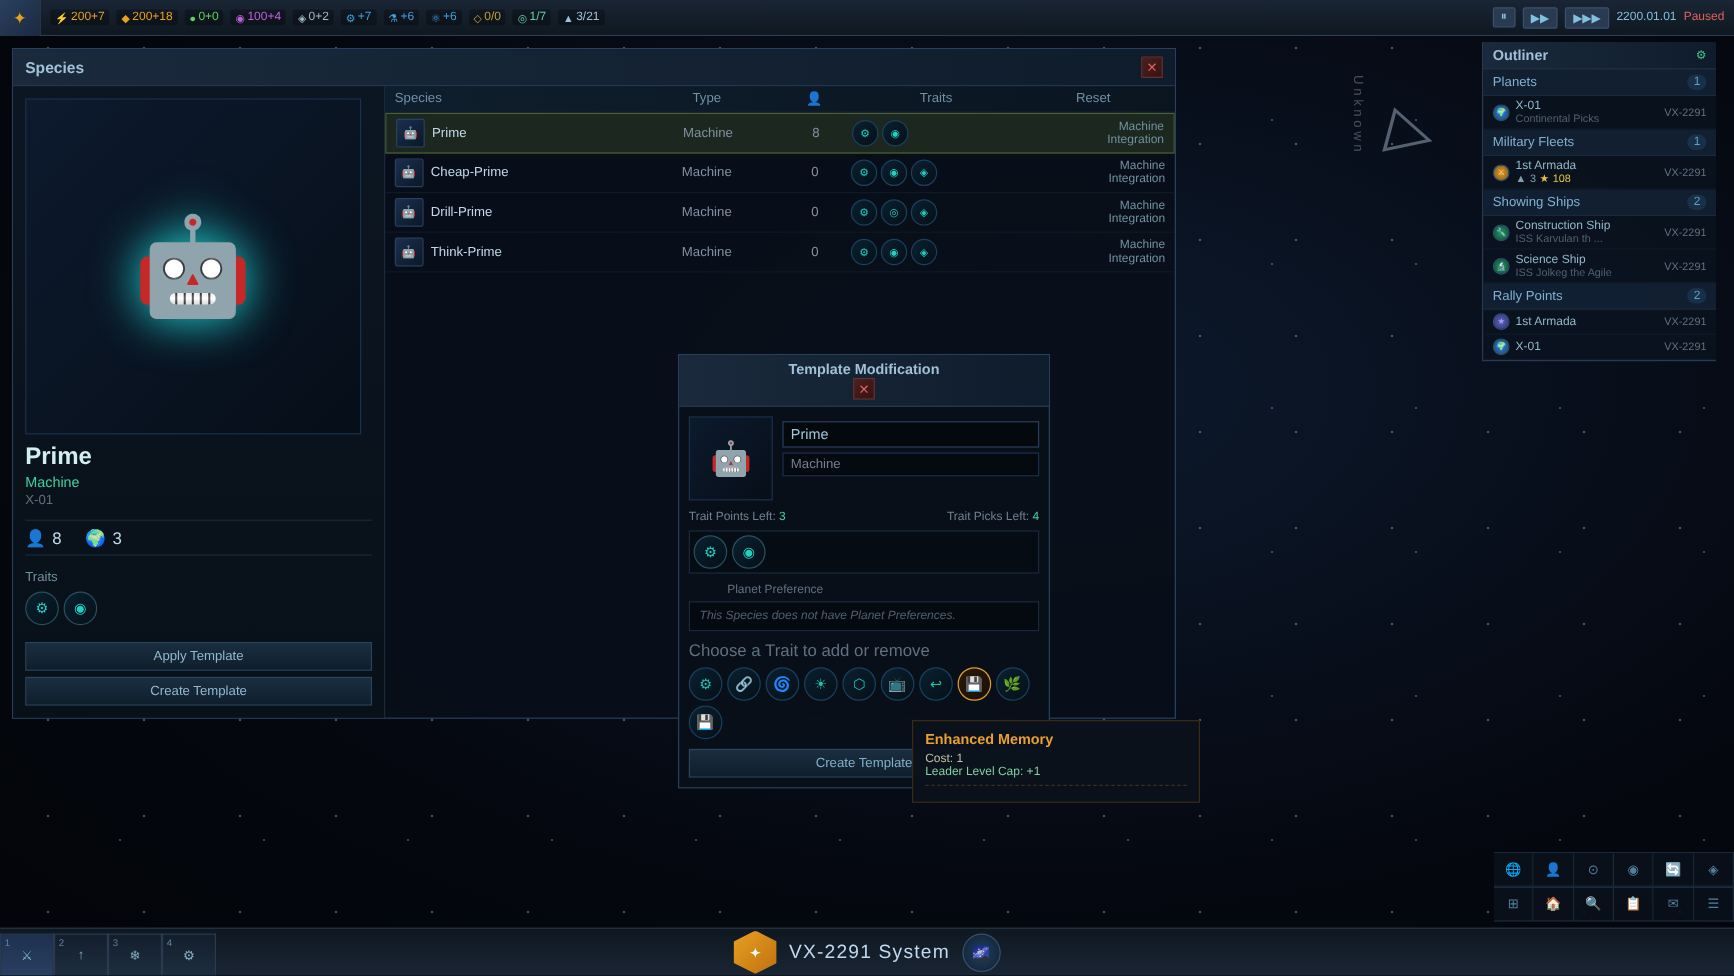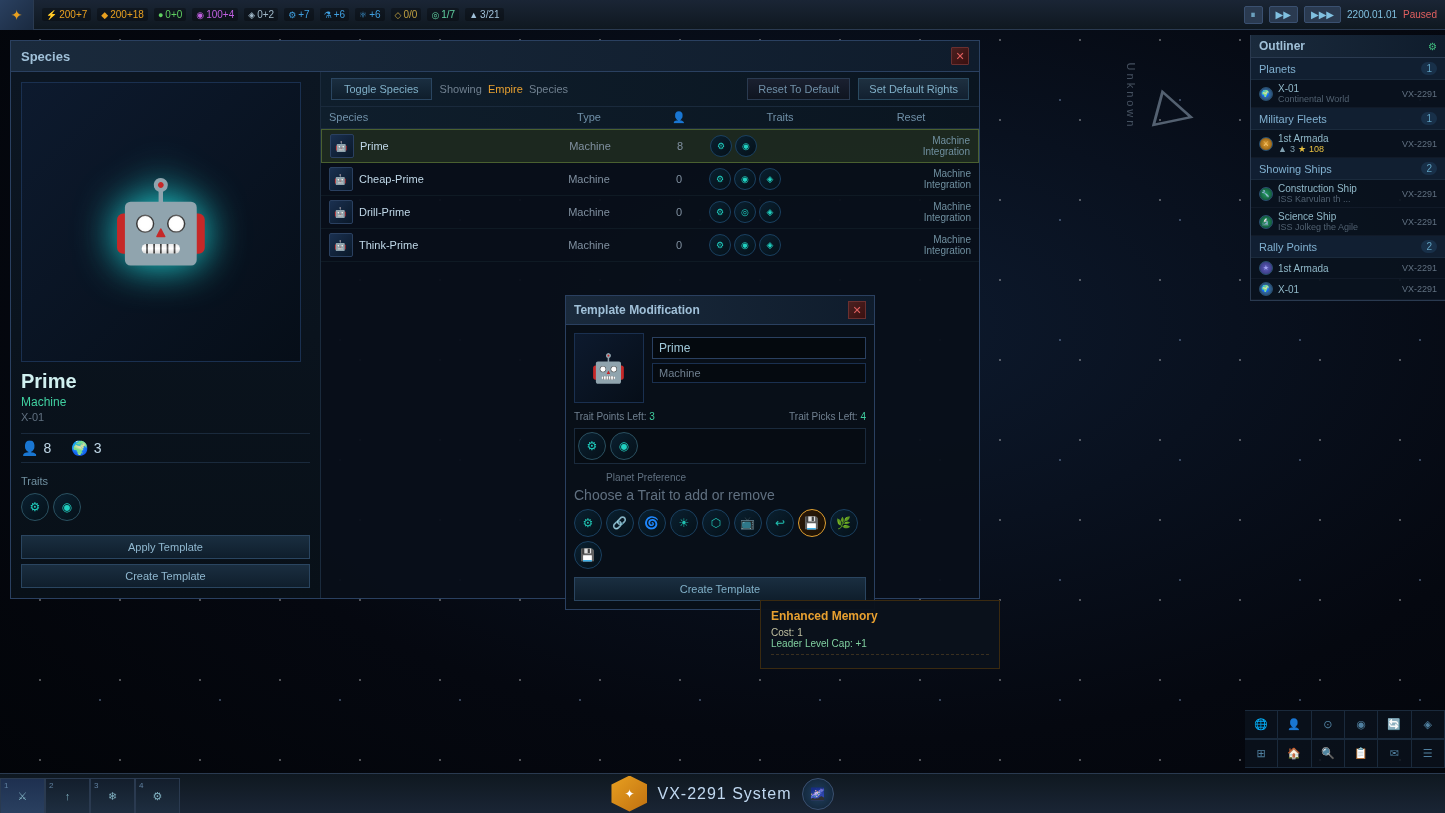--- a/index.html
+++ b/index.html
@@ -121,21 +121,21 @@
     }
     .bottom-tab.active { background: linear-gradient(to top, #2a4060, #1e3050); }
     .bottom-tab-num {
       position: absolute; top: 2px; left: 3px;
       font-size: 8px; color: #6080a0;
     }
 
     
     .outliner {
       position: absolute;
-      top: 35px; right: 0;
+      top: 35px; right: 15px;
       width: 195px;
       background: rgba(10, 18, 30, 0.92);
       border-left: 1px solid #2a3a50;
       border-bottom: 1px solid #2a3a50;
       z-index: 50;
     }
     .outliner-header {
       display: flex; align-items: center; justify-content: space-between;
       padding: 4px 8px;
       background: linear-gradient(to right, #1a2a3c, #0f1c2c);
@@ -331,20 +331,21 @@
       width: 310px;
       background: rgba(8, 15, 25, 0.97);
       border: 1px solid #2a4060;
       z-index: 80;
     }
     .dialog-titlebar {
       display: flex; align-items: center; justify-content: space-between;
       padding: 5px 8px;
       background: linear-gradient(to right, #1a2a3c, #0f1c2c);
       border-bottom: 1px solid #2a4060;
+      flex-direction: column;
     }
     .dialog-title { font-size: 12px; color: #a0c0d8; font-weight: bold; }
     .dialog-close {
       width: 18px; height: 18px;
       background: linear-gradient(135deg, #4a2020, #3a1010);
       border: 1px solid #6a3030;
       color: #e06060; font-size: 11px;
       display: flex; align-items: center; justify-content: center;
       cursor: pointer;
     }
@@ -542,31 +543,20 @@
         <div class="trait-icon-btn">⚙</div>
         <div class="trait-icon-btn">◉</div>
       </div>
       <div class="species-action-btns">
         <button class="action-btn">Apply Template</button>
         <button class="action-btn">Create Template</button>
       </div>
     </div>
 
     <div class="species-right">
-      <div class="species-toolbar">
-        <button class="toolbar-btn">Toggle Species</button>
-        <span class="toolbar-showing">
-          <span>Showing</span>
-          &nbsp;<span class="empire-highlight">Empire</span>&nbsp;
-          <span>Species</span>
-        </span>
-        <div class="toolbar-spacer"></div>
-        <button class="toolbar-reset-btn">Reset To Default</button>
-        <button class="toolbar-rights-btn">Set Default Rights</button>
-      </div>
 
       <div class="table-header">
         <div class="table-header-cell left">Species</div>
         <div class="table-header-cell">Type</div>
         <div class="table-header-cell">👤</div>
         <div class="table-header-cell">Traits</div>
         <div class="table-header-cell">Reset</div>
       </div>
 
       <div class="species-table">
@@ -660,20 +650,21 @@
         <span class="dialog-picks-val">4</span>
       </span>
     </div>
 
     <div class="dialog-current-traits">
       <div class="trait-icon-btn">⚙</div>
       <div class="trait-icon-btn">◉</div>
     </div>
 
     <div class="dialog-section-label">Planet Preference</div>
+    <div class="planet-pref-box">This Species does not have Planet Preferences.</div>
 
     <div class="choose-trait-label">Choose a Trait to add or remove</div>
     <div class="trait-grid">
       <div class="trait-grid-icon">⚙</div>
       <div class="trait-grid-icon">🔗</div>
       <div class="trait-grid-icon">🌀</div>
       <div class="trait-grid-icon">☀</div>
       <div class="trait-grid-icon">⬡</div>
       <div class="trait-grid-icon">📺</div>
       <div class="trait-grid-icon">↩</div>
@@ -707,21 +698,21 @@
 
   <div class="outliner-section-header">
     <span class="outliner-section-title">Planets</span>
     <span class="outliner-count">1</span>
   </div>
   <div class="outliner-item">
     <div class="outliner-item-left">
       <div class="outliner-item-icon planet">🌍</div>
       <div>
         <div class="outliner-item-name">X-01</div>
-        <div class="outliner-item-sub">Continental World</div>
+        <div class="outliner-item-sub">Continental Picks</div>
       </div>
     </div>
     <span class="outliner-item-loc">VX-2291</span>
   </div>
 
   <div class="outliner-section-header">
     <span class="outliner-section-title">Military Fleets</span>
     <span class="outliner-count">1</span>
   </div>
   <div class="outliner-item">

